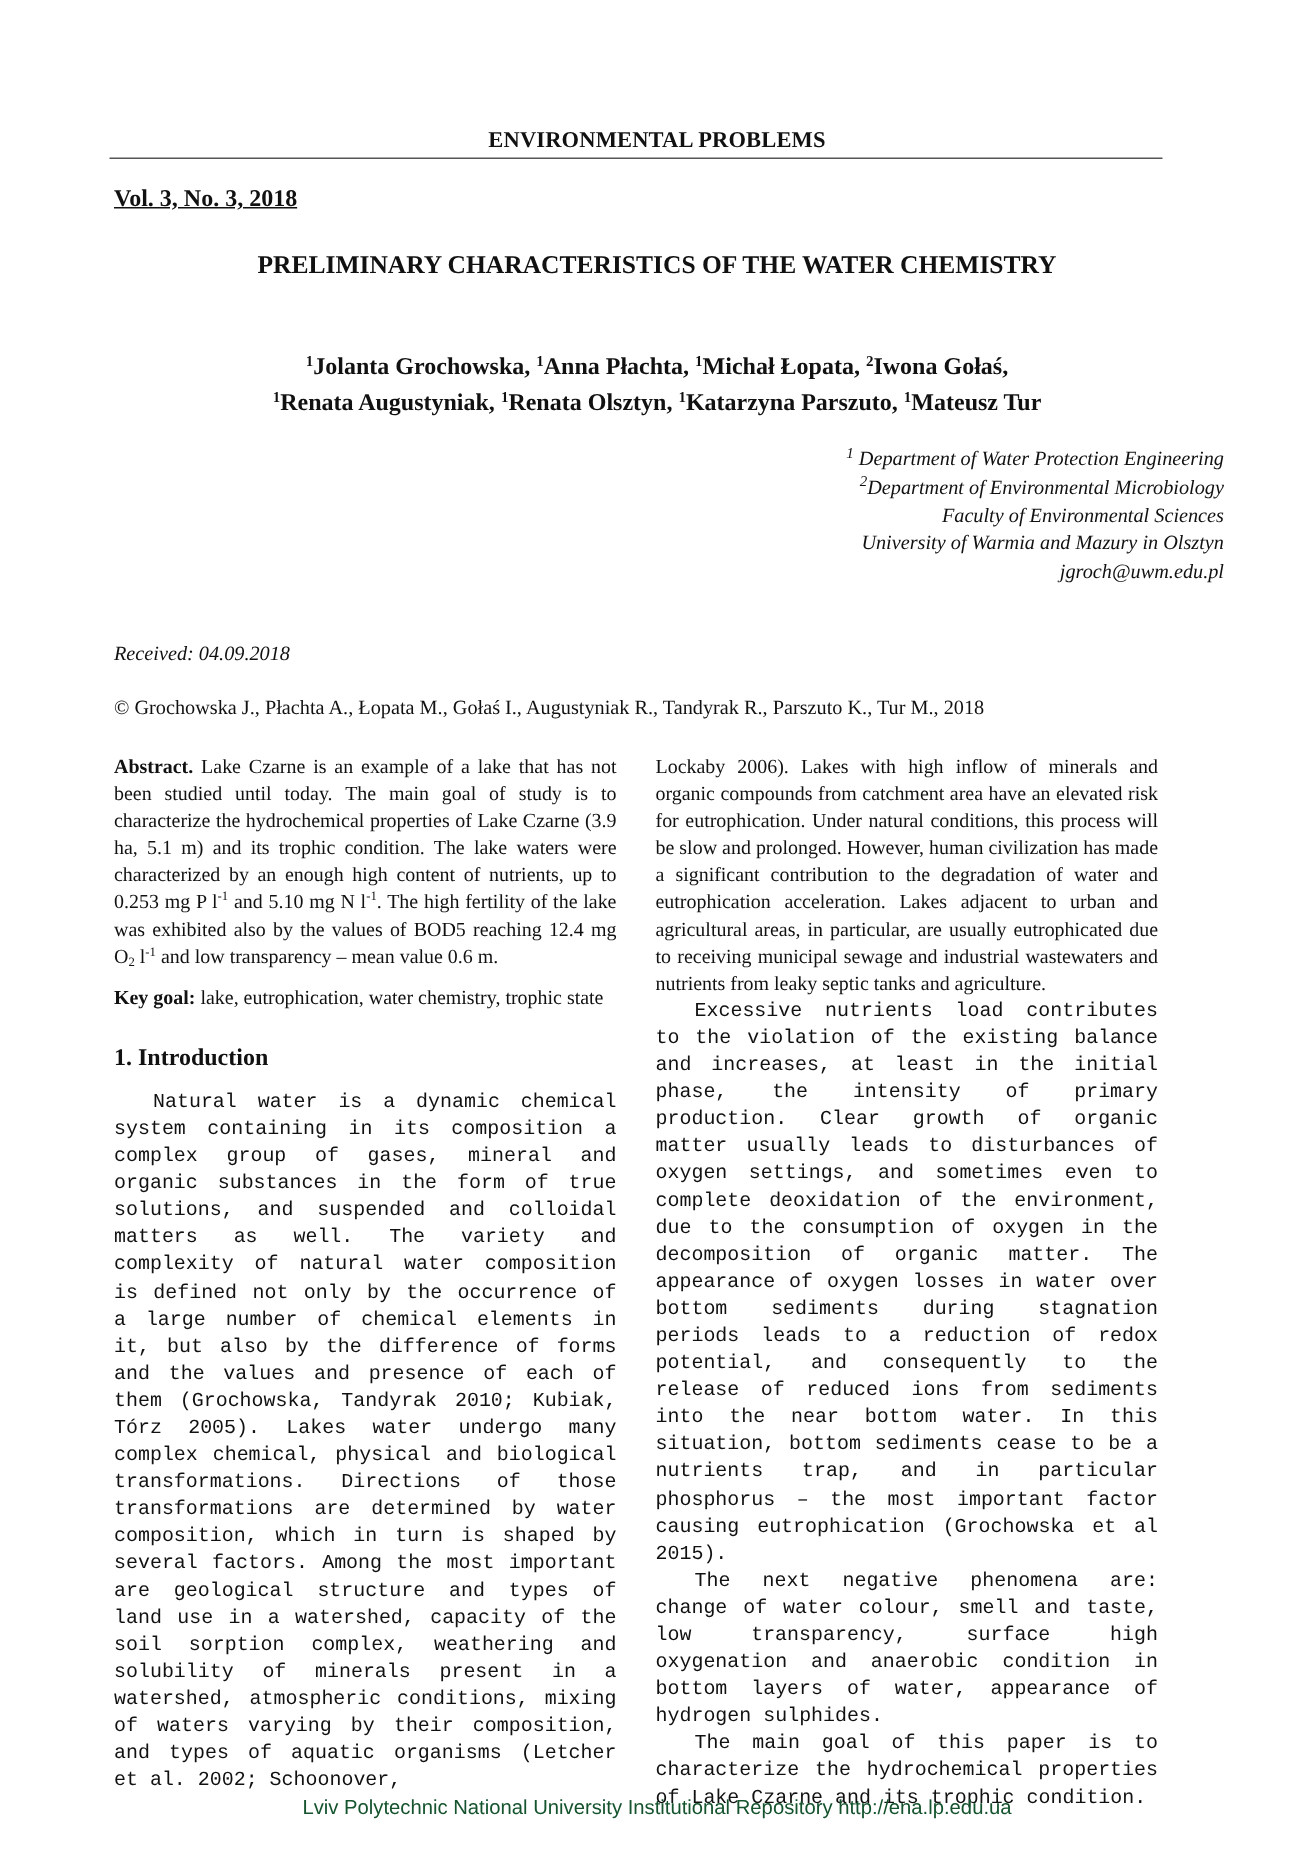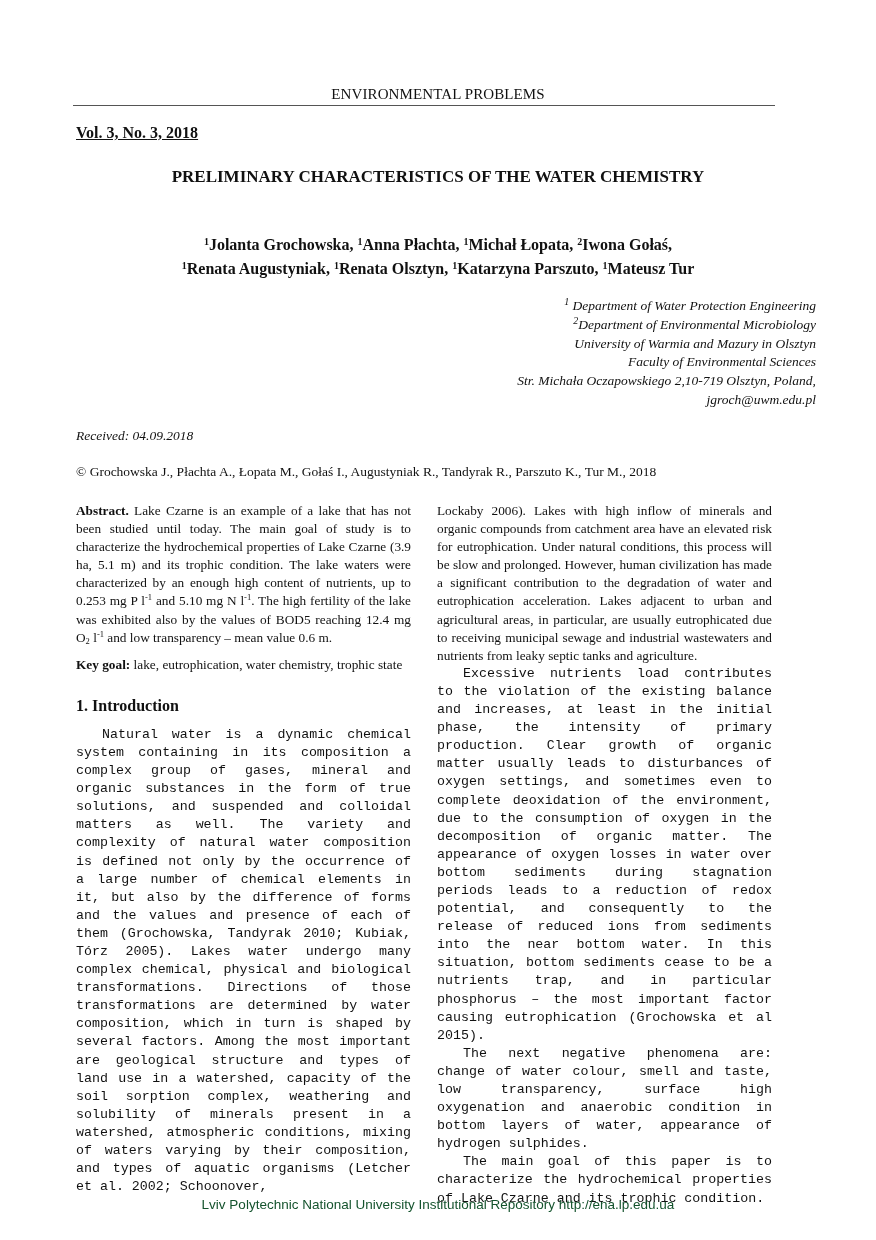--- a/index.html
+++ b/index.html
@@ -1,19 +1,19 @@
 <!DOCTYPE html>
 <html><head>
   <meta charset="utf-8">
   <style>
     html, body { margin: 0; padding: 0; background: #ffffff; }
     body { width: 876px; height: 1240px; position: relative; overflow: hidden;
            font-family: "Liberation Serif", serif; color: #111; }
     .journal { position: absolute; top: 86px; left: 0; width: 876px; text-align: center;
-               font-weight: normal; font-size: 15px; letter-spacing: 0.1px; }
+               font-weight: bold; font-size: 15px; letter-spacing: 0.1px; }
     .rule { position: absolute; top: 105px; left: 73px; width: 702px; height: 0;
             border-top: 1.3px solid #555; }
     .vol { position: absolute; top: 124px; left: 76px; font-weight: bold; font-size: 16px; text-decoration: underline; }
     .title { position: absolute; top: 164px; left: 60px; width: 756px; text-align: center;
              font-weight: bold; font-size: 17px; line-height: 25px; }
     .authors { position: absolute; top: 233px; left: 60px; width: 756px; text-align: center;
                font-weight: bold; font-size: 16px; line-height: 24px; }
     .authors sup, .aff sup { font-size: 10px; vertical-align: 5px; line-height: 0; }
     .aff { position: absolute; top: 297px; left: 60px; width: 756px; text-align: right;
            font-style: italic; font-size: 13.5px; line-height: 18.8px; }
@@ -54,23 +54,22 @@
     <span><sup>1</sup><span>Renata Augustyniak,</span></span>
     <span><sup>1</sup><span>Renata Olsztyn,</span></span>
     <span><sup>1</sup><span>Katarzyna Parszuto,</span></span>
     <span><sup>1</sup><span>Mateusz Tur</span></span>
   </div>
 </div>
 
 <div class="aff">
   <div><sup>1</sup> <span>Department of Water Protection Engineering</span></div>
   <div><sup>2</sup><span>Department of Environmental Microbiology</span></div>
+  <div>Faculty of Environmental Sciences</div>
   <div>University of Warmia and Mazury in Olsztyn</div>
-  <div>Faculty of Environmental Sciences</div>
-  <div>Str. Michała Oczapowskiego 2,10-719 Olsztyn, Poland,</div>
   <div>jgroch@uwm.edu.pl</div>
 </div>
 
 <div class="received">Received: 04.09.2018</div>
 <div class="copyright">© Grochowska J.,  Płachta A., Łopata M.,  Gołaś I., Augustyniak R., Tandyrak R., Parszuto K., Tur M., 2018</div>
 
 <div class="col left">
   <p><b>Abstract.</b><span> Lake Czarne is an example of a lake that has not been studied until today. The main goal of study is to characterize the hydrochemical properties of Lake Czarne (3.9 ha, 5.1 m) and its trophic condition. The lake waters were characterized by an enough high content of nutrients, up to 0.253 mg P l</span><sup>-1</sup><span> and 5.10 mg N l</span><sup>-1</sup><span>. The high fertility of the lake was exhibited also by the values of BOD5 reaching 12.4 mg O</span><sub>2</sub><span> l</span><sup>-1</sup><span> and low transparency – mean value 0.6 m.</span></p>
   <p class="gap"><b>Key goal:</b><span>  lake, eutrophication, water chemistry, trophic state</span></p>
   <p class="heading">1. Introduction</p>

